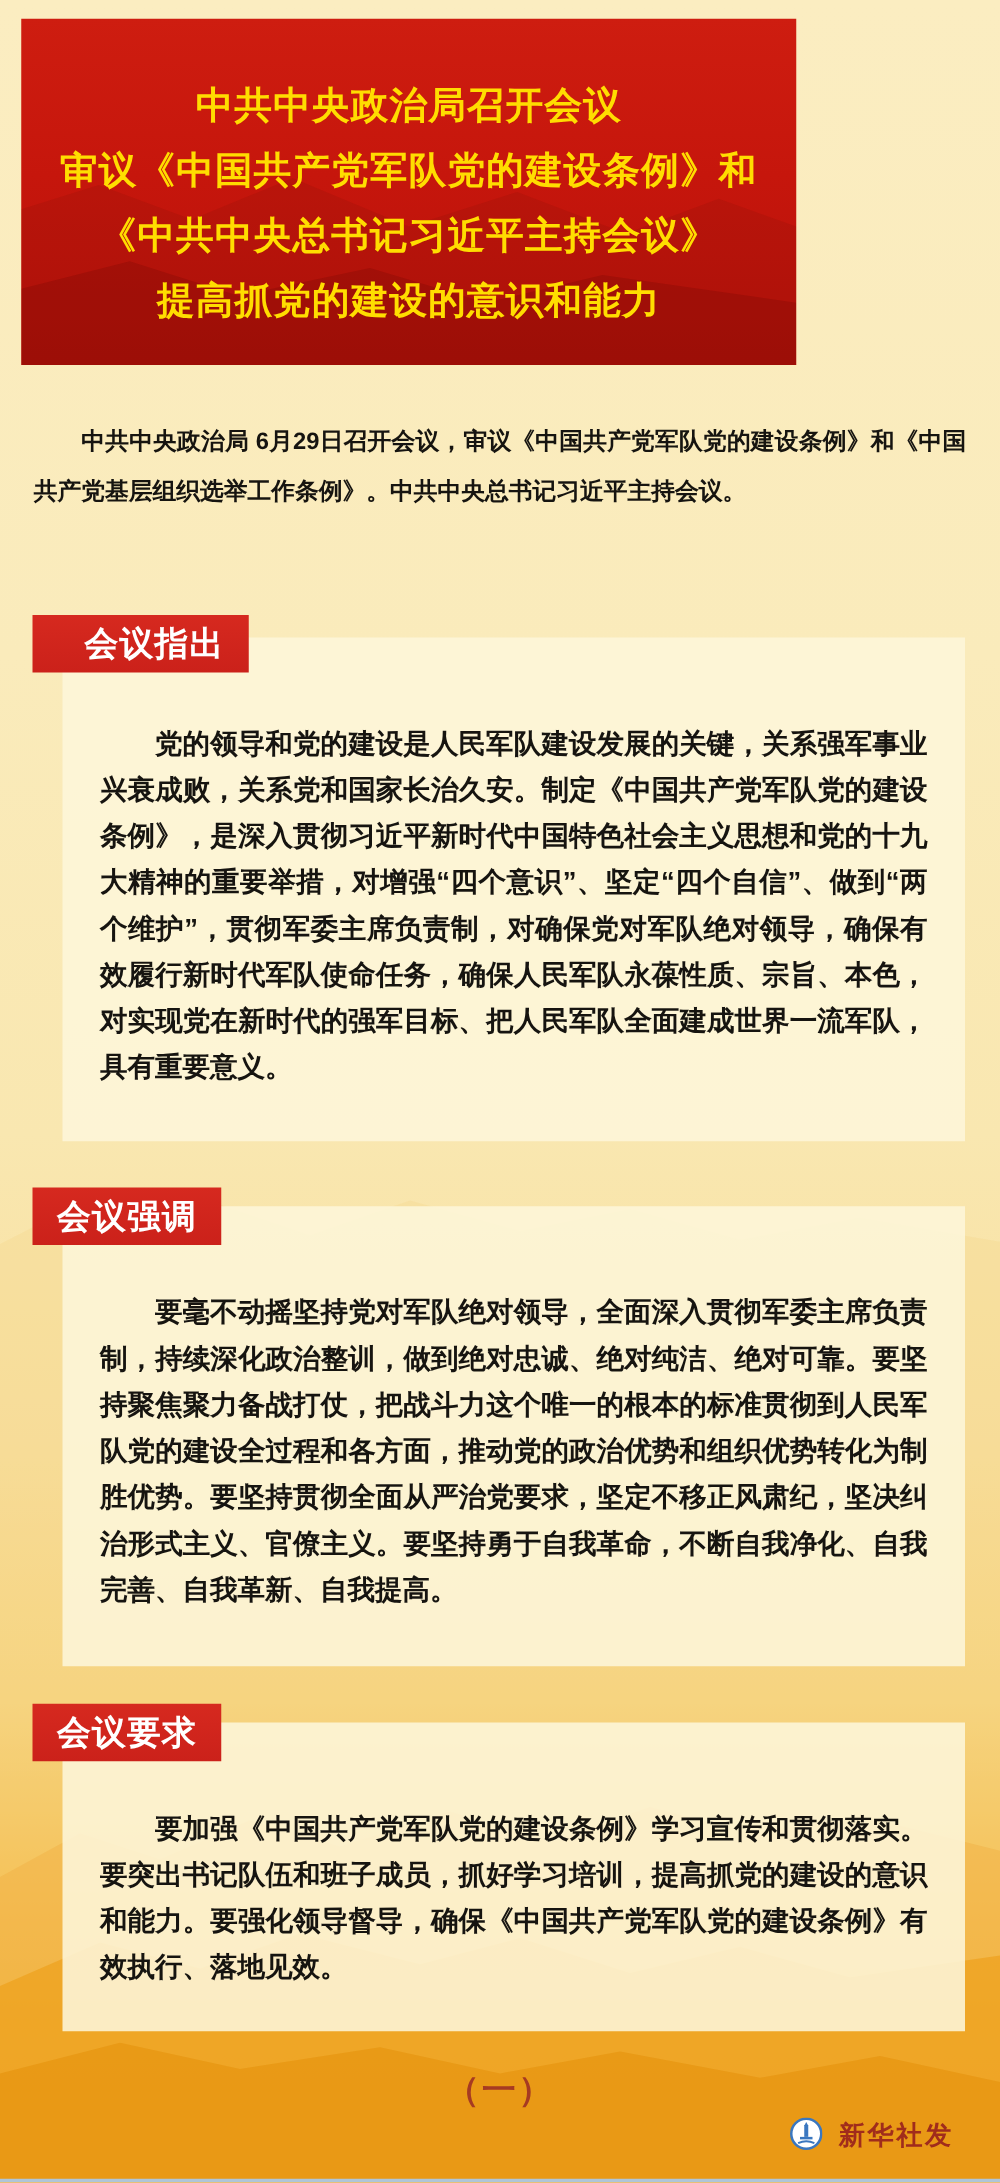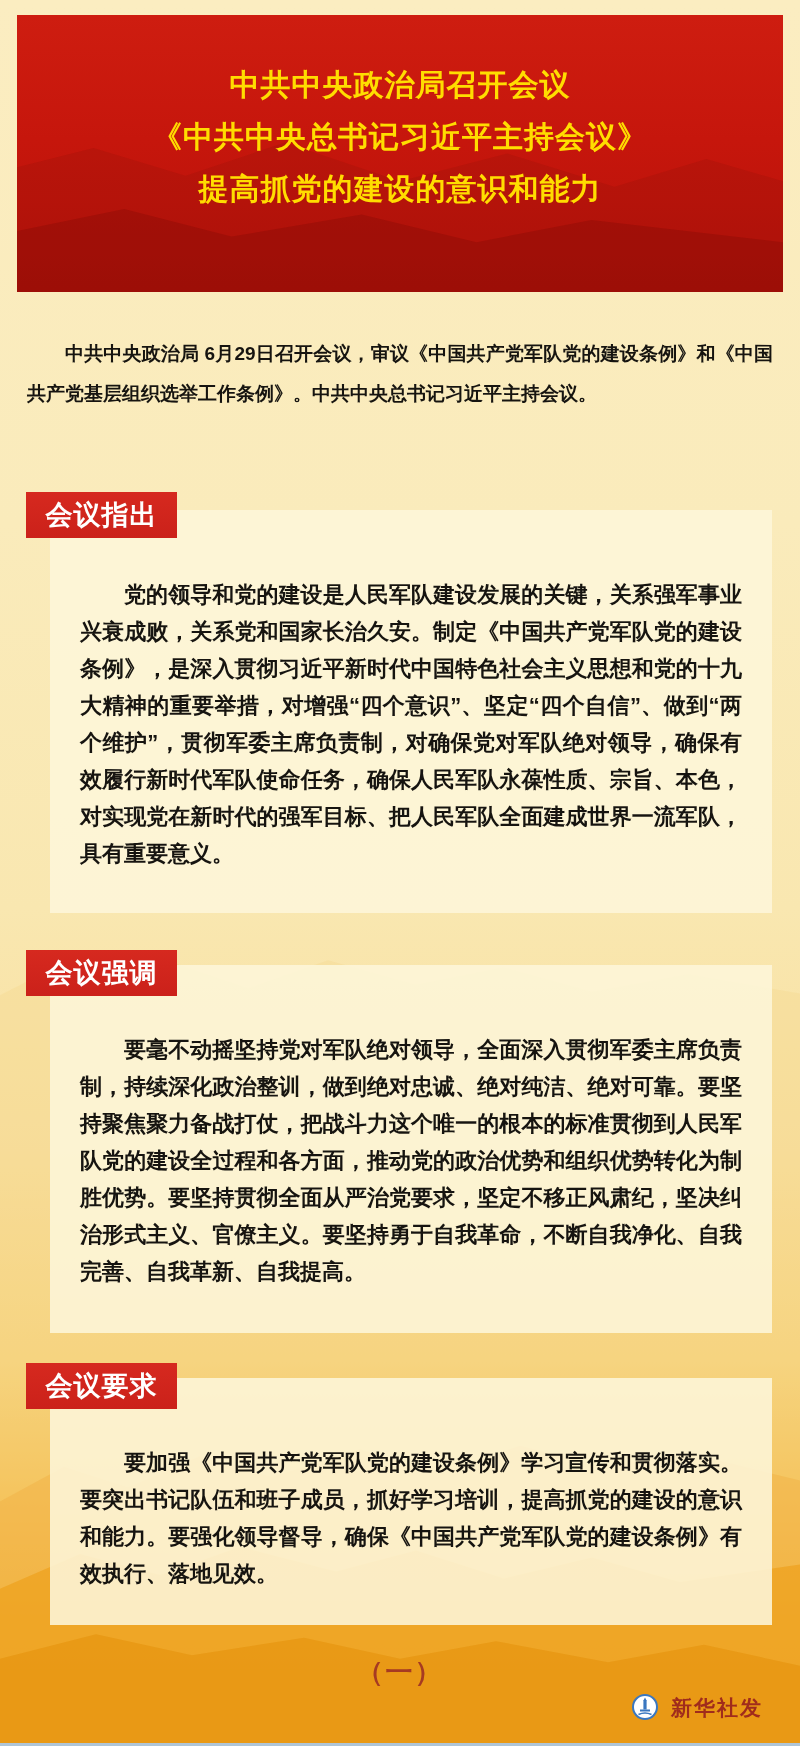--- a/index.html
+++ b/index.html
@@ -25,21 +25,21 @@
   .mtn-b{
     background:#ed9a10;opacity:.55;
     clip-path:polygon(0% 91%,10% 89%,20% 90.2%,30% 88.6%,42% 90%,52% 88.8%,63% 90.4%,74% 89.2%,85% 90.6%,100% 89.6%,100% 100%,0% 100%);
   }
   .mtn-c{
     background:#e38e05;opacity:.5;
     clip-path:polygon(0% 95%,12% 93.6%,24% 94.8%,38% 93.8%,50% 95%,62% 94%,76% 95.2%,88% 94.2%,100% 95.4%,100% 100%,0% 100%);
   }
   
   .banner{
-    position:absolute;left:17px;top:15px;width:766px;height:277px;
+    position:absolute;left:17px;top:15px;width:620px;height:277px;
     background:linear-gradient(180deg,#ce1d10 0%,#c6160c 45%,#b6110a 100%);
     overflow:hidden;
   }
   .banner .rm1{position:absolute;inset:0;background:#8c1208;opacity:.22;
     clip-path:polygon(0% 55%,10% 48%,22% 58%,35% 46%,50% 60%,64% 50%,78% 62%,90% 52%,100% 60%,100% 100%,0% 100%);}
   .banner .rm2{position:absolute;inset:0;background:#6e0804;opacity:.25;
     clip-path:polygon(0% 78%,14% 70%,28% 80%,45% 72%,60% 82%,75% 74%,100% 82%,100% 100%,0% 100%);}
   .banner-titles{
     position:absolute;left:0;top:44px;width:100%;
     text-align:center;
@@ -71,21 +71,21 @@
   .card2{top:965px;height:368px;}
   .card3{top:1378px;height:247px;}
   .badge{
     position:absolute;left:-24px;width:151px;height:46px;
     background:linear-gradient(180deg,#d6291f 0%,#cb211a 100%);
     color:#ffffff;
     font-size:27px;font-weight:700;
     line-height:46px;text-align:center;text-indent:0;
     letter-spacing:1px;
   }
-  .card1 .badge{top:-18px;}
+  .card1 .badge{top:-18px;padding-left:22px;}
   .card2 .badge{top:-15px;}
   .card3 .badge{top:-15px;}
   
   .page-marker{
     position:absolute;left:0;top:1654px;width:100%;
     text-align:center;
     color:#a63a22;
     font-size:27px;font-weight:600;
     letter-spacing:2px;
   }
@@ -110,20 +110,21 @@
   <div class="mtn mtn-haze"></div>
   <div class="mtn mtn-a"></div>
   <div class="mtn mtn-b"></div>
   <div class="mtn mtn-c"></div>
 
   <div class="banner">
     <div class="rm1"></div>
     <div class="rm2"></div>
     <div class="banner-titles">
       <div>中共中央政治局召开会议</div>
+      <div>审议《中国共产党军队党的建设条例》和</div>
       <div>《中共中央总书记习近平主持会议》</div>
       <div>提高抓党的建设的意识和能力</div>
     </div>
   </div>
 
   <div class="intro">中共中央政治局 6月29日召开会议，审议《中国共产党军队党的建设条例》和《中国共产党基层组织选举工作条例》。中共中央总书记习近平主持会议。</div>
 
   <div class="card card1">
     <div class="badge">会议指出</div>
     <span>党的领导和党的建设是人民军队建设发展的关键，关系强军事业兴衰成败，关系党和国家长治久安。制定《中国共产党军队党的建设条例》，是深入贯彻习近平新时代中国特色社会主义思想和党的十九大精神的重要举措，对增强“四个意识”、坚定“四个自信”、做到“两个维护”，贯彻军委主席负责制，对确保党对军队绝对领导，确保有效履行新时代军队使命任务，确保人民军队永葆性质、宗旨、本色，对实现党在新时代的强军目标、把人民军队全面建成世界一流军队，具有重要意义。</span>

